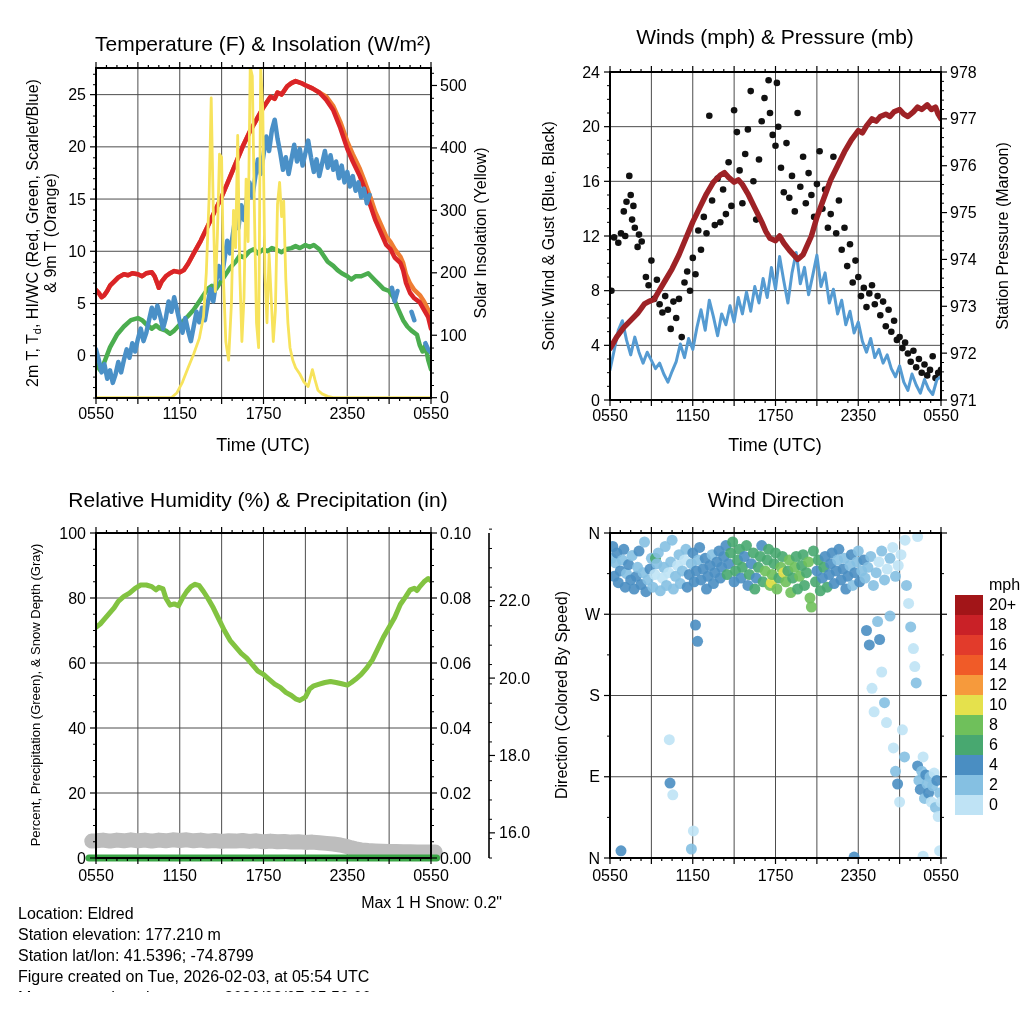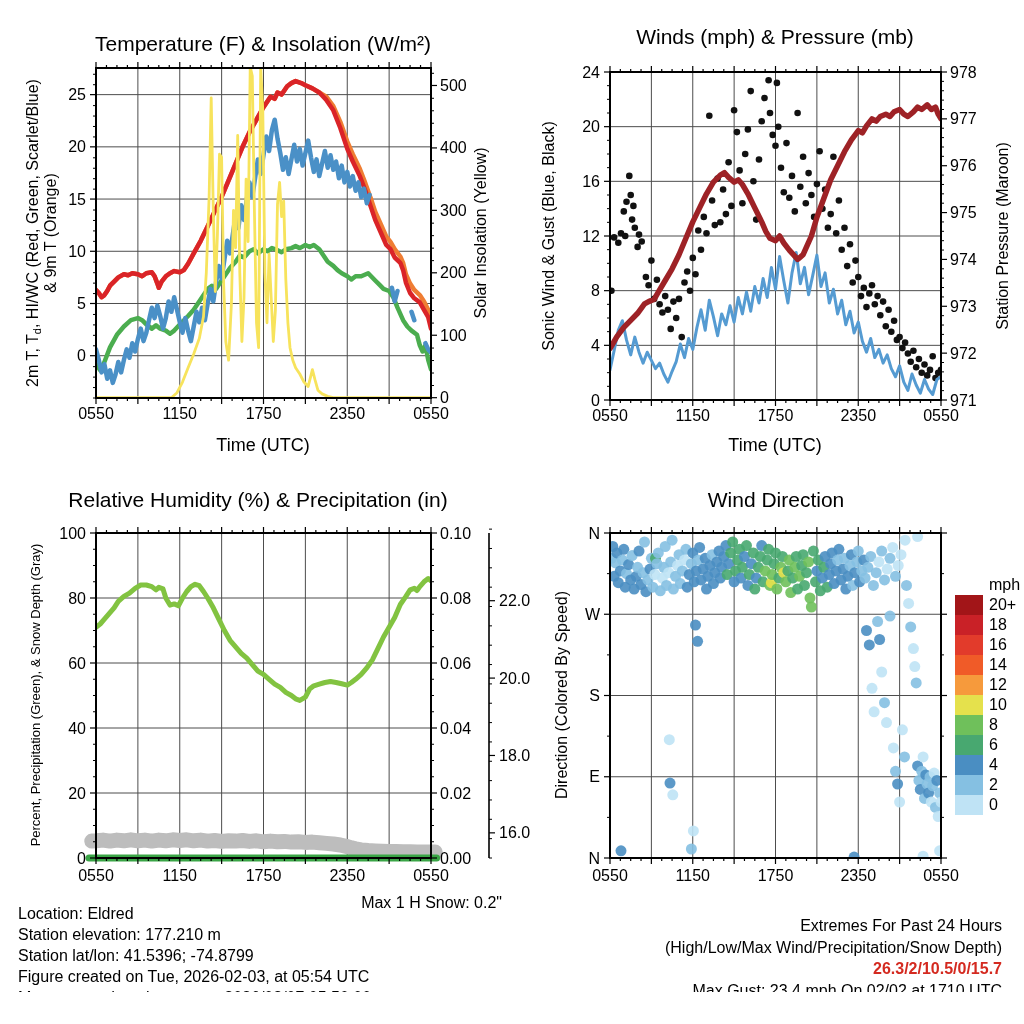--- a/index.html
+++ b/index.html
@@ -1072,20 +1072,14 @@
   <div class="f-left">
     <div>Location: Eldred</div>
     <div>Station elevation: 177.210 m</div>
     <div>Station lat/lon: 41.5396; -74.8799</div>
     <div>Figure created on Tue, 2026-02-03, at 05:54 UTC</div>
     <div>Most recent data timestamp: 2026/02/07 05:50:00</div>
   </div>
 
   <div class="f-snow">Max 1 H Snow: 0.2"</div>
 
-  <div class="f-right">
-    <div>Extremes For Past 24 Hours</div>
-    <div>(High/Low/Max Wind/Precipitation/Snow Depth)</div>
-    <div class="red-line" id="extremes-values" style="color: rgb(212, 42, 32);">26.3/2/10.5/0/15.7</div>
-    <div>Max Gust: 23.4 mph On 02/02 at 1710 UTC</div>
-  </div>
 
 </div>
 
 </body></html>

